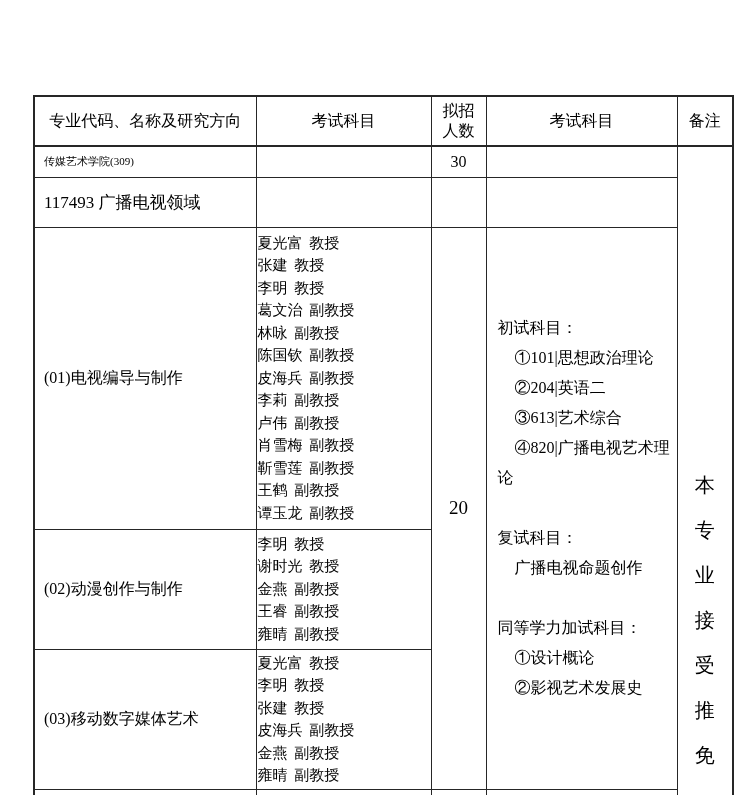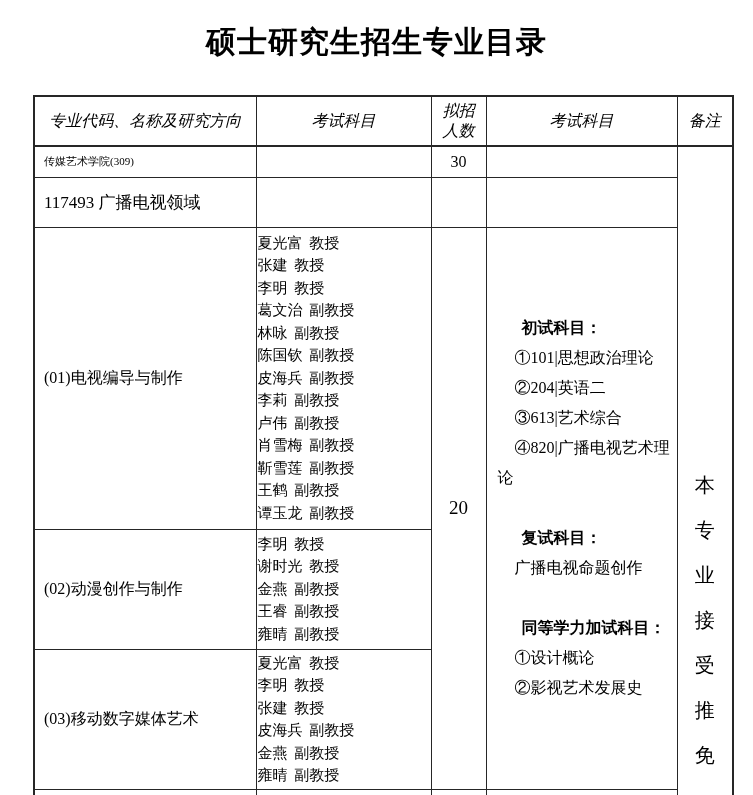--- a/index.html
+++ b/index.html
@@ -11,54 +11,53 @@
                text-align:center; font-family:"Liberation Sans", sans-serif;
                font-weight:700; font-size:30px; letter-spacing:1px; }
 
   table.catalog { position:absolute; top:95px; left:33px; width:699px;
                   border-collapse:collapse; table-layout:fixed;
                   border:2px solid #262626; }
   td, th { border:1px solid #262626; padding:0; font-weight:normal;
            font-size:16px; vertical-align:middle; overflow:hidden; }
   tr.hdr th { border-bottom:2px solid #262626; text-align:center;
               line-height:1.25; }
-  tr.hdr { height:50px;font-style:italic; }
+  tr.hdr { height:50px; }
   tr.row-college { height:31px; }
   tr.row-field { height:50px; }
   tr.row-d1 { height:302px; }
   tr.row-d2 { height:120px; }
   tr.row-d3 { height:135px; }
   tr.row-partial { height:40px; }
 
   td.name-cell { text-align:left; padding-left:9px; font-size:11px; }
   td.field-cell { padding-left:9px; font-size:17px; }
   td.dir-cell { padding-left:9px; font-size:16px; word-spacing:3px; }
 
   td.teachers-cell { padding:2px 0 2px 1px; }
   .t-line { line-height:22.5px; font-size:15px; white-space:nowrap; word-spacing:3px; }
 
   td.quota-cell { text-align:center; font-size:16px;margin-top:34px; }
   td.quota-merged { text-align:center; font-size:19px; }
 
   td.exam-cell { padding-left:11px; }
   .e-line { line-height:30px; font-size:16px; white-space:nowrap; }
-  .e-line.b { font-weight:bold;margin-left:24px; }
+  .e-line.b { font-weight:normal; }
   .e-line.i { padding-left:17px; }
 
   td.remark-cell { vertical-align:top; }
   .remark-stack { display:flex; flex-direction:column; align-items:center;
                   padding-top:328px; }
   .remark-stack span { font-size:20px; line-height:20px; margin-bottom:25px; }
 </style>
 </head>
 <body>
 
 <div class="page">
 
-  <div class="doc-title">硕士研究生招生专业目录</div>
 
   <table class="catalog">
     <colgroup>
       <col style="width:222px">
         <col style="width:175px">
         <col style="width:55px">
       <col style="width:191px">
         <col style="width:56px">
     </colgroup>
 

